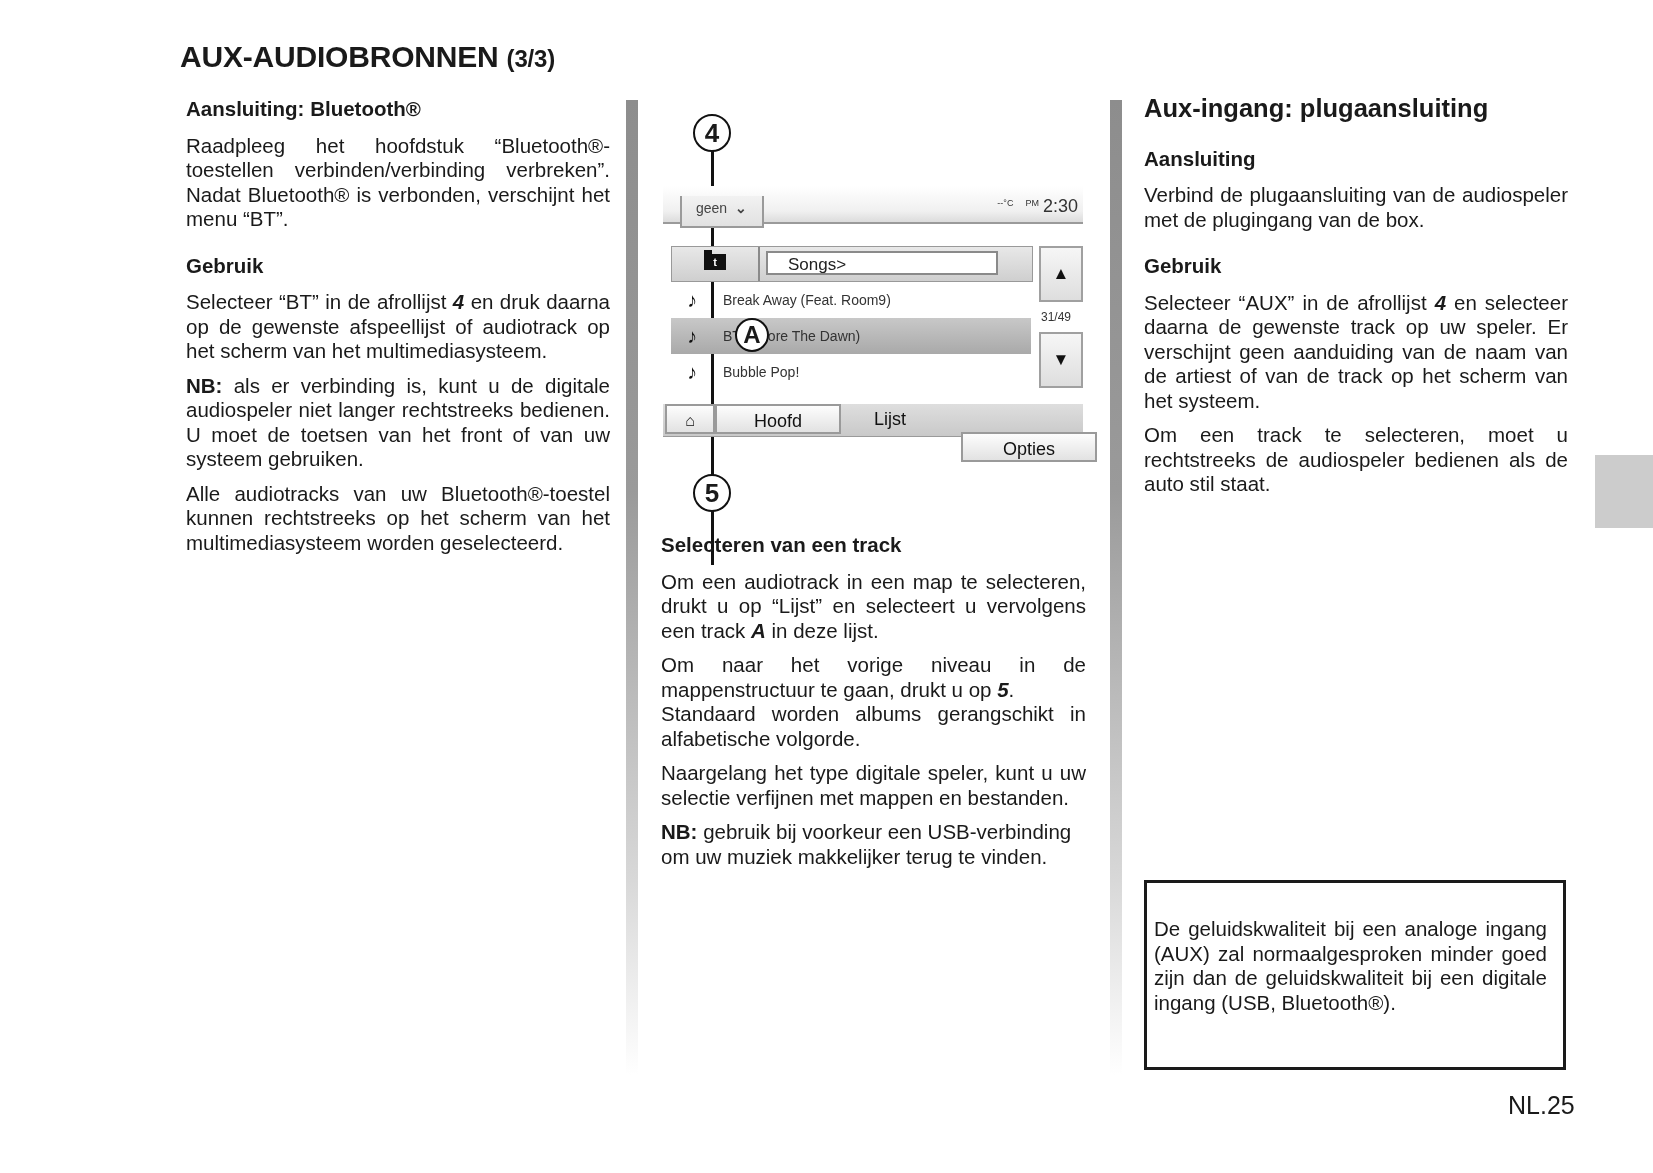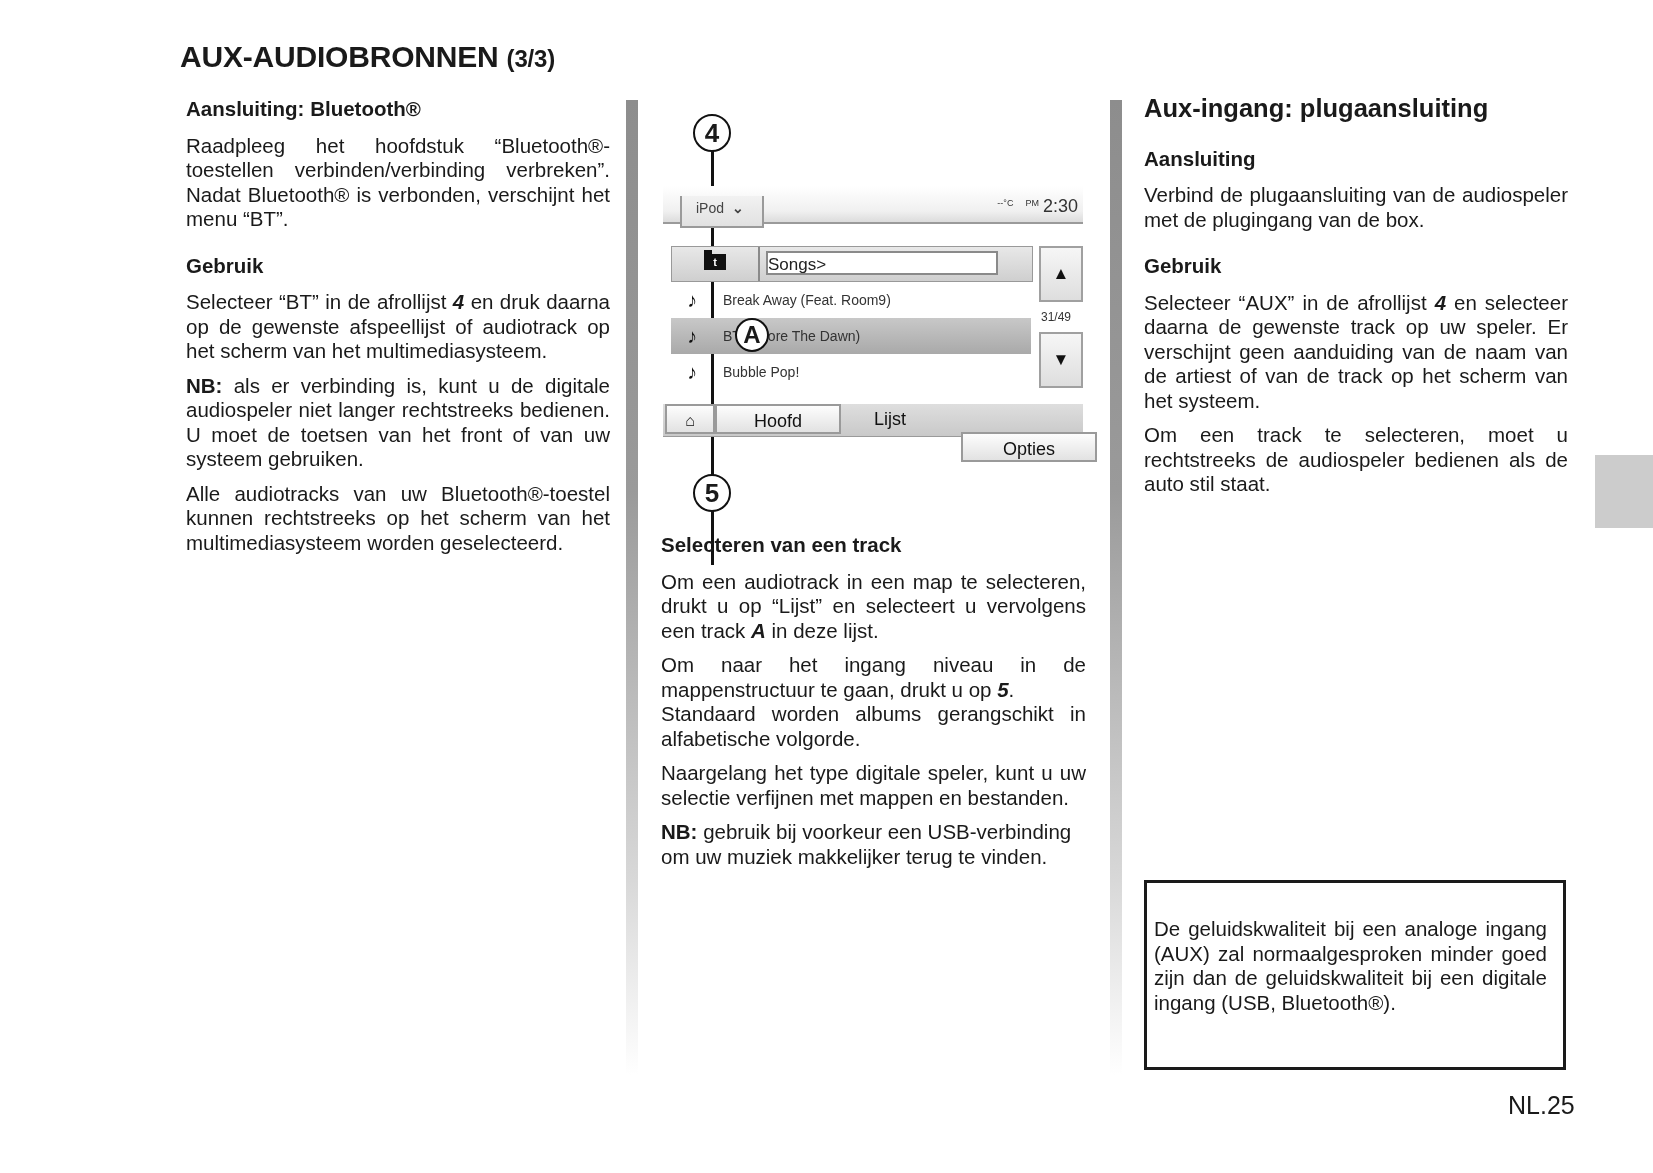--- a/index.html
+++ b/index.html
@@ -38,21 +38,21 @@
   .src-label { position: absolute; left: 33px; top: 100px; font-size: 14px; color: #444; }
   .status { position: absolute; right: 10px; top: 96px; font-size: 18px; color: #333; }
   .status small { font-size: 9px; margin-right: 12px; vertical-align: 6px; }
   .folder-bar { position: absolute; left: 8px; top: 146px; width: 360px; height: 34px;
                 background: linear-gradient(#e8e8e8,#cfcfcf); border: 1px solid #999; }
   .folder-btn { position: absolute; left: 0; top: 0; width: 86px; height: 34px; border-right: 2px solid #8a8a8a; }
   .folder-icon { position: absolute; left: 32px; top: 7px; width: 22px; height: 16px; background: #111; color: #fff;
                  font-size: 11px; line-height: 16px; text-align: center; font-weight: bold; }
   .folder-icon::before { content: ""; position: absolute; left: 0; top: -4px; width: 8px; height: 4px; background: #111; }
   .path-field { position: absolute; left: 94px; top: 4px; width: 232px; height: 24px; background: #fff; border: 2px solid #8a8a8a;
-                font-size: 17px; line-height: 24px; padding-left: 0; box-sizing: border-box; color: #222; }
+                font-size: 17px; line-height: 24px; padding-left: 20px; box-sizing: border-box; color: #222; }
   .row { position: absolute; left: 8px; width: 360px; height: 36px; font-size: 14px; color: #333; line-height: 36px; }
   .row .note { position: absolute; left: 16px; top: 0; font-size: 20px; font-weight: bold; color: #111; }
   .row .label { position: absolute; left: 52px; top: 0; }
   .row.sel { background: linear-gradient(#c8c8c8,#a9a9a9); }
   .scroll-btn { position: absolute; left: 376px; width: 44px; height: 56px; background: linear-gradient(#f6f6f6,#dedede);
                 border: 2px solid #a0a0a0; box-sizing: border-box; text-align: center; line-height: 52px; font-size: 17px; color: #111; }
   .counter { position: absolute; left: 378px; top: 210px; font-size: 12px; color: #333; }
   .bottom-bar { position: absolute; left: 0; top: 304px; width: 420px; height: 32px; background: linear-gradient(#dedede,#c9c9c9); border-bottom: 1px solid #9a9a9a; }
   .btab { position: absolute; top: 0; height: 30px; font-size: 18px; line-height: 30px; text-align: center; color: #111; box-sizing: border-box; }
   .btab.raised { background: linear-gradient(#fdfdfd,#e2e2e2); border: 2px solid #9a9a9a; }
@@ -79,21 +79,21 @@
 <div class="abs divider divider-2"></div>
 
 <div class="abs screen">
   <div class="callout-line" style="left:48px; top:50px; height:104px;"></div>
   <div class="callout-line" style="left:48px; top:165px; height:300px;"></div>
   <div class="callout" style="left:30px; top:14px;">4</div>
 
   <div class="topbar"></div>
   <div class="src-tab"></div>
   <div class="src-label">
-    <span>iPod</span>
+    <span>geen</span>
     <span style="font-weight:bold;margin-left:4px;">⌄</span>
   </div>
   <div class="status">
     <small>--°C</small><small style="margin-right:4px">PM</small><span>2:30</span>
   </div>
 
   <div class="folder-bar">
     <div class="folder-btn">
       <div class="folder-icon">t</div>
     </div>
@@ -124,21 +124,21 @@
     <div class="btab" style="left:170px; width:114px;">Lijst</div>
     <div class="btab raised" style="left:298px; width:136px;margin-top:28px;">Opties</div>
   </div>
 
   <div class="callout" style="left:30px; top:374px;">5</div>
 </div>
 
 <div class="col col-mid">
   <h3>Selecteren van een track</h3>
   <p><span>Om een audiotrack in een map te selecteren, drukt u op “Lijst” en selecteert u vervolgens een track </span><span class="bi">A</span><span> in deze lijst.</span></p>
-  <p style="margin-bottom:0"><span>Om naar het ingang niveau in de mappenstructuur te gaan, drukt u op </span><span class="bi">5</span><span>.</span></p>
+  <p style="margin-bottom:0"><span>Om naar het vorige niveau in de mappenstructuur te gaan, drukt u op </span><span class="bi">5</span><span>.</span></p>
   <p>Standaard worden albums gerangschikt in alfabetische volgorde.</p>
   <p>Naargelang het type digitale speler, kunt u uw selectie verfijnen met mappen en bestanden.</p>
   <p style="text-align:left"><span class="b">NB:</span><span> gebruik bij voorkeur een USB-verbinding om uw muziek makkelijker terug te vinden.</span></p>
 </div>
 
 <div class="col col-right">
   <h2>Aux-ingang: plugaansluiting</h2>
   <h3>Aansluiting</h3>
   <p>Verbind de plugaansluiting van de audiospeler met de plugingang van de box.</p>
   <h3 style="margin-top:22px">Gebruik</h3>

